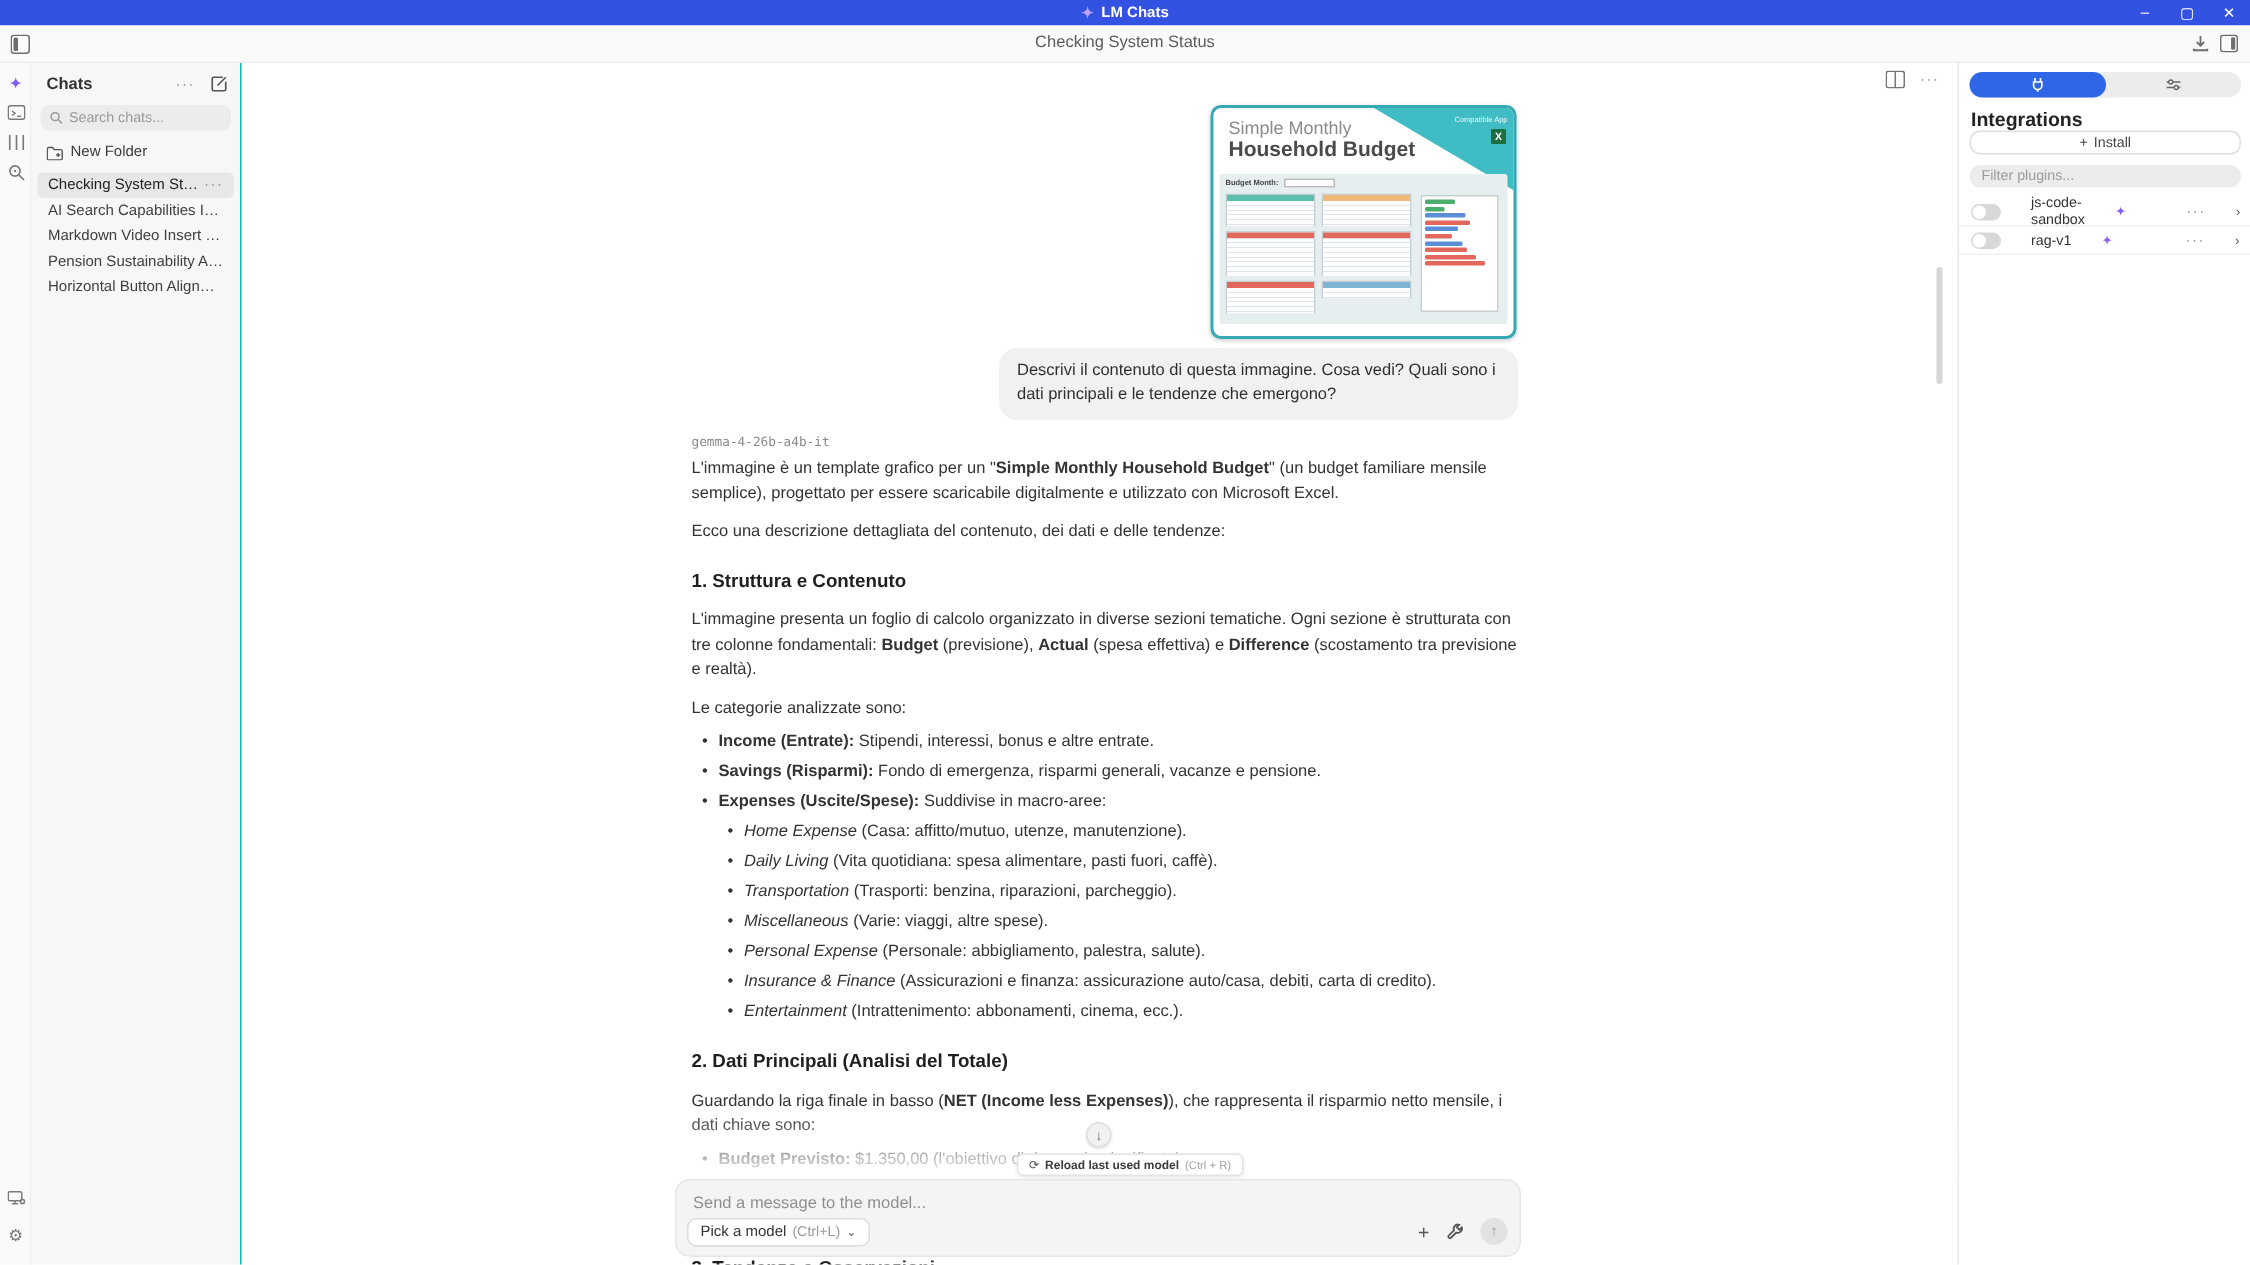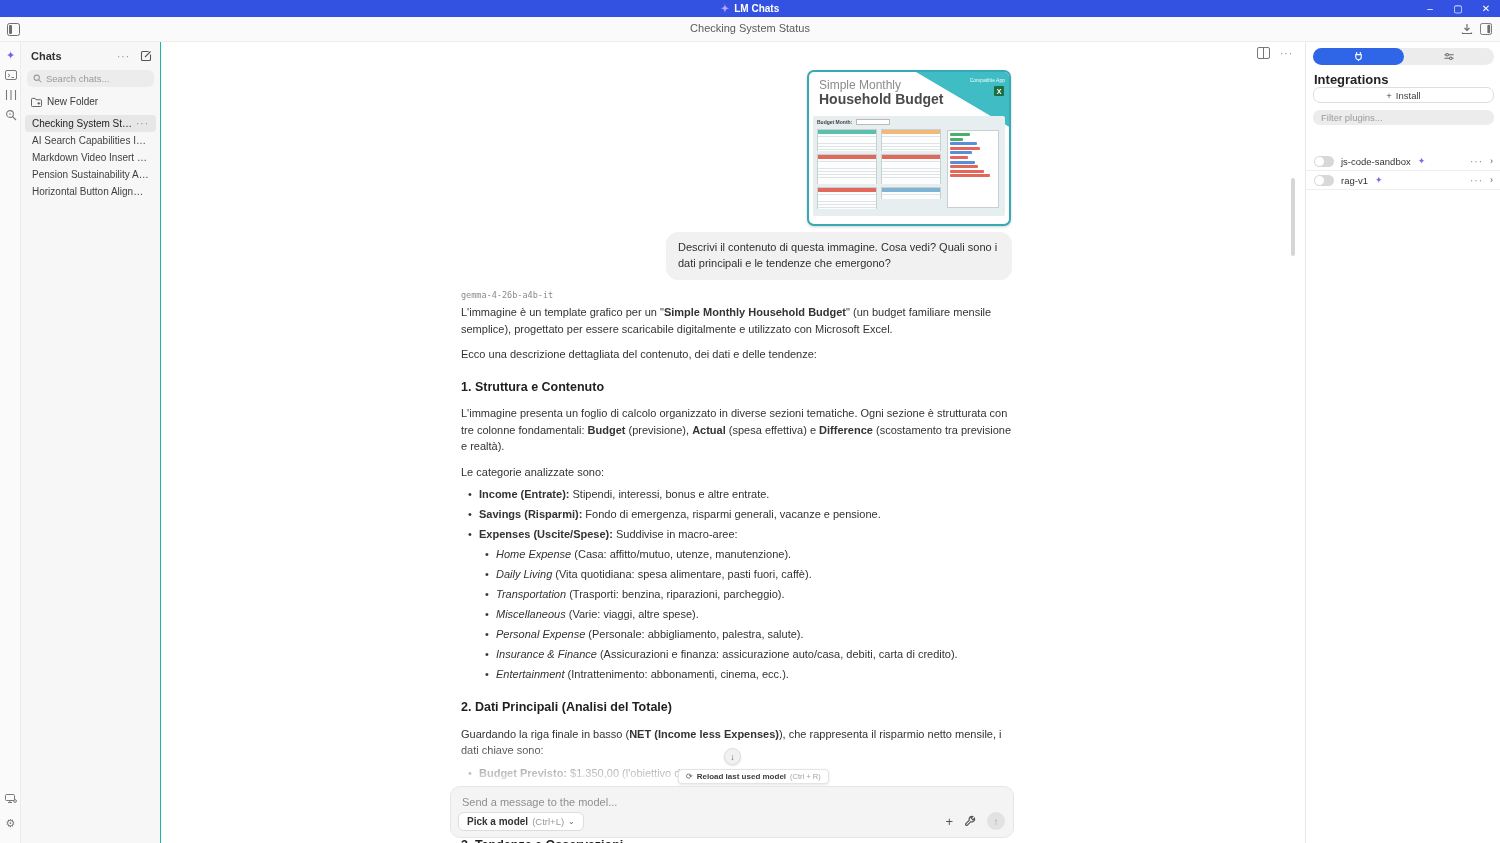--- a/index.html
+++ b/index.html
@@ -91,42 +91,42 @@
   #reloadpill .ric { font-size:8px; color:#555; }
   #fade { position:absolute; left:0; top:700px; width:1143px; height:44px; z-index:4;
     background:linear-gradient(to bottom, rgba(255,255,255,0), rgba(255,255,255,.96)); pointer-events:none; }
 
   
   #composer { position:absolute; left:288px; top:744px; width:564px; height:52px; background:#f4f4f4; border:1px solid #e6e6e6;
     border-radius:10px; z-index:7; }
   #composer .ph { position:absolute; left:11px; top:9px; font-size:11px; color:#8f8f8f; }
   #modelpick { position:absolute; left:7px; bottom:6px; height:19px; background:#fff; border:1px solid #ddd; border-radius:6px;
     display:flex; align-items:center; gap:4px; padding:0 8px; cursor:pointer; }
-  #modelpick .m1 { font-size:10px; font-weight:700; color:#333; }
+  #modelpick .m1 { font-size:10px; font-weight:400; color:#333; }
   #modelpick .m2 { font-size:9.5px; color:#9a9a9a; }
   #modelpick .chev { font-size:8px; color:#666; }
   #composer .right-ics { position:absolute; right:8px; bottom:7px; display:flex; align-items:center; gap:11px; }
   #sendbtn { width:18px; height:18px; border-radius:50%; background:#e2e2e2; display:flex; align-items:center; justify-content:center;
     color:#a4a4a4; font-size:10px; cursor:pointer; }
 
   
   #chat-scroll { position:absolute; left:1129px; top:136px; width:4px; height:78px; background:#d6d6d6; border-radius:2px; }
 
   
   #rightpanel { position:absolute; left:1305px; top:42px; width:195px; height:801px; background:#fff; border-left:1px solid #e7e7e7; }
   #ptabs { position:absolute; left:7px; top:6px; width:181px; height:17px; background:#ececec; border-radius:9px; display:flex; }
   #ptabs .ptab { flex:1; display:flex; align-items:center; justify-content:center; border-radius:9px; cursor:pointer; }
   #ptabs .ptab.active { background:#2f66e8; }
   #integr-title { position:absolute; left:8px; top:30px; font-size:13px; font-weight:700; color:#222; }
   #installbtn { position:absolute; left:7px; top:45px; width:181px; height:16px; background:#fff; border:1px solid #dedede;
     border-radius:7px; display:flex; align-items:center; justify-content:center; gap:4px; font-size:9.5px; color:#444; cursor:pointer; }
   #filterbox { position:absolute; left:7px; top:68px; width:181px; height:15px; background:#ececec; border-radius:7px;
     display:flex; align-items:center; padding:0 8px; font-size:9.5px; color:#9b9b9b; }
   .plugrow { position:absolute; left:0; width:195px; height:19px; border-bottom:1px solid #efefef; display:flex; align-items:center;
-    padding:0 8px; gap:7px;margin-top:20px; }
+    padding:0 8px; gap:20px; }
   .toggle { width:20px; height:11px; background:#d8d8d8; border-radius:6px; position:relative; cursor:pointer; flex:none; }
   .toggle .knob { position:absolute; left:1px; top:1px; width:9px; height:9px; background:#fff; border-radius:50%; }
   .plugrow .nm { font-size:9.5px; color:#333; }
   .plugrow .plug-star { color:#8a63e8; font-size:9px; }
   .plugrow .spacer { flex:1; }
   .plugrow .chev { color:#555; font-size:9px; cursor:pointer; }
 </style>
 </head>
 <body>
 

